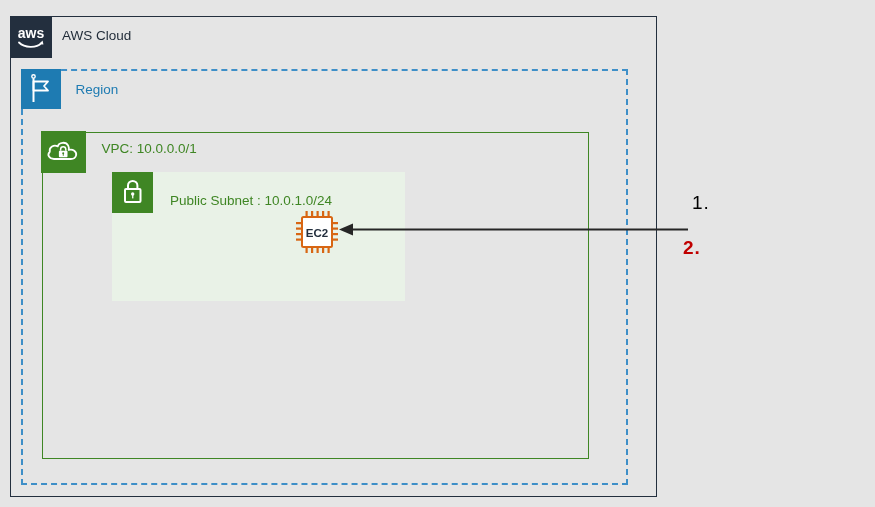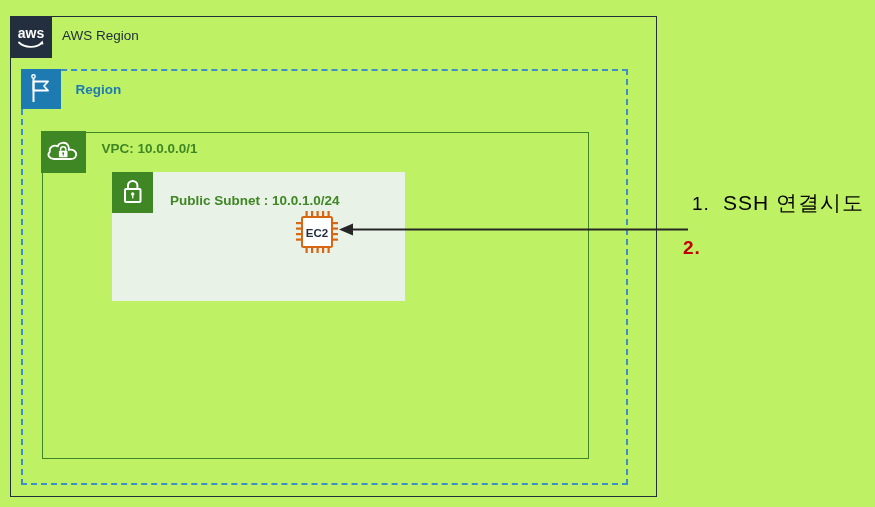--- a/index.html
+++ b/index.html
@@ -1,20 +1,20 @@
 <!DOCTYPE html>
 <html><head>
 <meta charset="utf-8">
 <style>
   html,body{margin:0;padding:0;background:#ffffff;}
   body{font-family:"Liberation Sans","DejaVu Sans",sans-serif;}
-  .canvas{position:relative;width:875px;height:507px;background:#bef264;overflow:hidden;}
+  .canvas{position:relative;width:875px;height:507px;background:#e5e5e5;overflow:hidden;}
   .box{position:absolute;box-sizing:border-box;}
   .aws-cloud-box{left:10px;top:16px;width:647px;height:481px;border:1.5px solid #232F3E;}
-  .region-box{left:21px;top:69px;width:607px;height:416px;border:2px dashed #3E8FC8;font-weight:bold;}
+  .region-box{left:21px;top:69px;width:607px;height:416px;border:2px dashed #3E8FC8;}
   .vpc-box{left:42px;top:132px;width:547px;height:327px;border:1.5px solid #3F8624;}
   .subnet-box{left:113px;top:173px;width:293px;height:129px;background:#E9F2E7;}
   .corner-icon{position:absolute;display:block;}
   .aws-icon{left:-1.5px;top:-1.5px;width:42px;height:42px;}
   .region-icon{left:-2px;top:-2px;width:40px;height:40px;}
   .vpc-icon{left:-1.5px;top:-1.5px;width:45px;height:42px;}
   .subnet-icon{left:0;top:0;width:41px;height:41px;}
   .label{position:absolute;white-space:nowrap;font-size:13.5px;line-height:16px;}
   .aws-label{left:51px;top:11px;color:#1F2A37;}
   .region-label{left:53px;top:11px;color:#1E7BB2;}
@@ -34,21 +34,21 @@
 
 <div class="canvas">
 
   <div class="box aws-cloud-box">
     <svg class="corner-icon aws-icon" viewBox="0 0 42 42">
       <rect x="0" y="0" width="42" height="42" fill="#232F3E"></rect>
       <text x="21" y="22" text-anchor="middle" fill="#ffffff" font-size="14" font-weight="bold">aws</text>
       <path d="M9 26.5 C 14.5 32, 26.5 32.5, 31.5 26.8" stroke="#ffffff" stroke-width="1.8" fill="none" stroke-linecap="round"></path>
       <path d="M32.6 24.6 L33.4 28.6 L29.3 28.3 Z" fill="#ffffff"></path>
     </svg>
-    <span class="label aws-label">AWS Region</span>
+    <span class="label aws-label">AWS Cloud</span>
 
     <div class="box region-box" style="left:9.5px;top:51.5px;">
       <svg class="corner-icon region-icon" viewBox="0 0 40 40">
         <rect x="0" y="0" width="40" height="40" fill="#1E7BB2"></rect>
         <circle cx="12.5" cy="7.5" r="1.7" stroke="#ffffff" stroke-width="1.4" fill="none"></circle>
         <line x1="12.5" y1="9.5" x2="12.5" y2="33" stroke="#ffffff" stroke-width="2"></line>
         <path d="M12.5 12.5 H 27 L 23 17 L 27 21.5 H 12.5 Z" stroke="#ffffff" stroke-width="1.8" fill="none" stroke-linejoin="round"></path>
       </svg>
       <span class="label region-label">Region</span>
 
@@ -105,19 +105,18 @@
     <text x="22" y="26.5" text-anchor="middle" fill="#232F3E" font-size="11.5" font-weight="600">EC2</text>
   </svg>
 
   <svg class="arrow-overlay">
     <line x1="351" y1="229.5" x2="688" y2="229.5" stroke="#262626" stroke-width="2"></line>
     <polygon points="339,229.5 353,223.5 353,235.5" fill="#262626"></polygon>
   </svg>
 
   <div class="annotation ann-1">
     <span class="num">1.</span>
-    <span class="txt">SSH 연결시도</span>
   </div>
   <div class="annotation ann-2">
     <span class="num">2.</span>
   </div>
 
 </div>
 
 </body></html>

